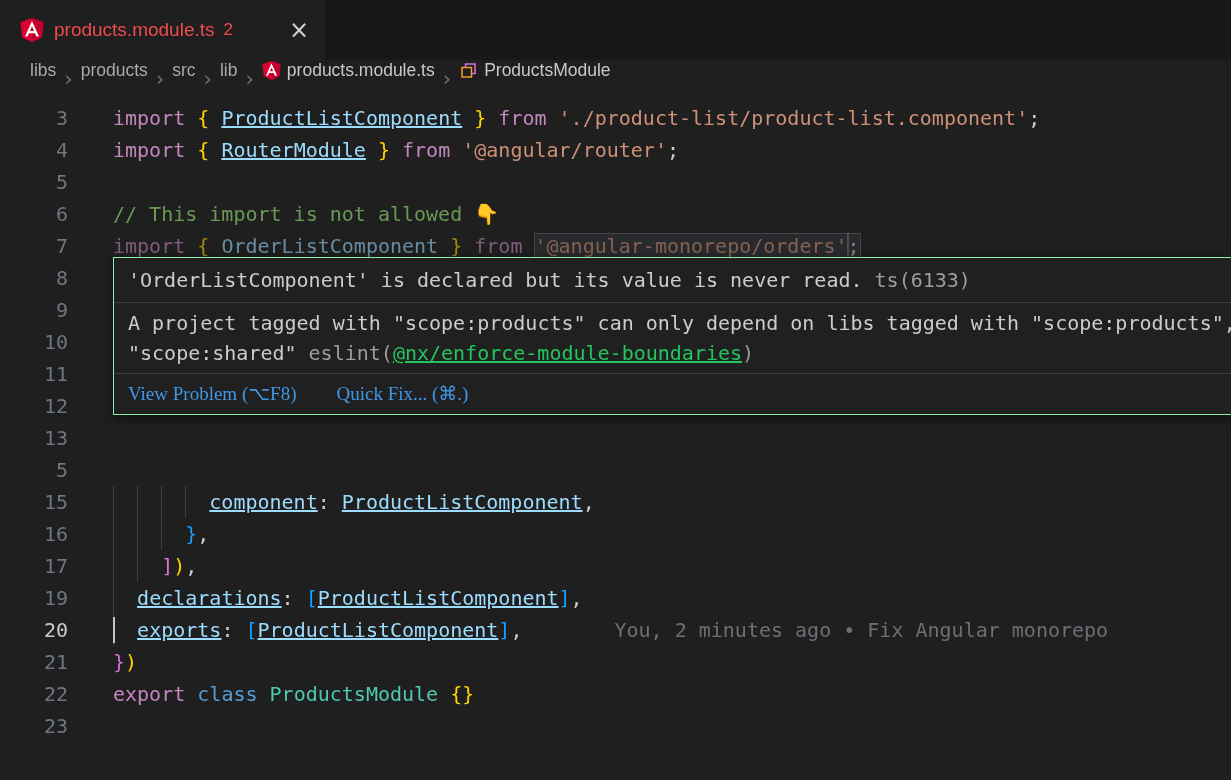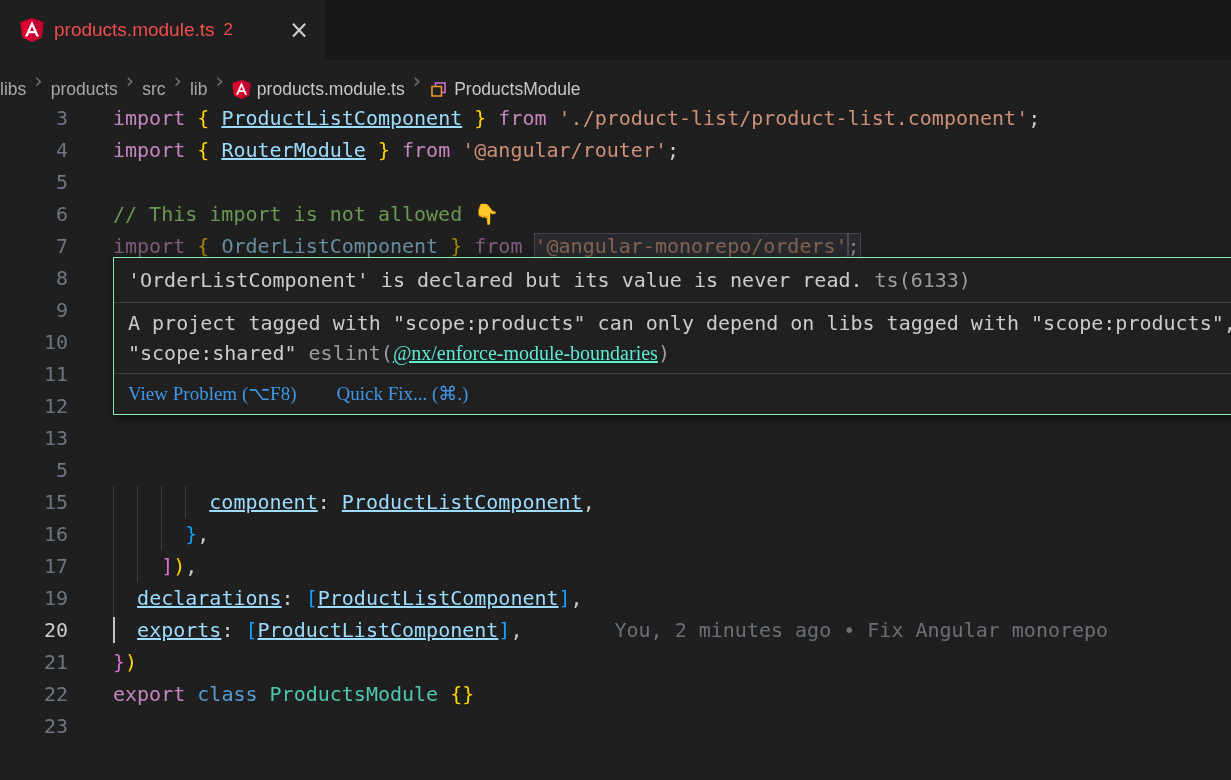--- a/index.html
+++ b/index.html
@@ -8,21 +8,21 @@
 
   
   .tabbar { height:60px; background:#181818; display:flex; align-items:stretch; }
   .tab { width:325px; background:#1f1f1f; display:flex; align-items:center; padding:0 16px 0 20px; position:relative; cursor:pointer; }
   .tab-icon { width:24px; height:24px; flex:none; display:flex; align-items:center; }
   .tab-label { margin-left:10px; font-family:"Liberation Sans",sans-serif; font-size:19px; color:#F14C4C; }
   .tab-badge { margin-left:9px; font-family:"Liberation Sans",sans-serif; font-size:17px; color:#F14C4C; }
   .tab-close { margin-left:auto; color:#d0d0d0; font-size:24px; line-height:24px; cursor:pointer; font-family:"DejaVu Sans",sans-serif; }
 
   
-  .breadcrumb { height:40px; background:#1f1f1f; display:flex; align-items:flex-end; font-family:"Liberation Sans",sans-serif; font-size:17.5px; color:#a9a9a9; }
+  .breadcrumb { height:40px; background:#1f1f1f; display:flex; align-items:flex-start; padding-left:30px; font-family:"Liberation Sans",sans-serif; font-size:17.5px; color:#a9a9a9; }
   .bc-item { cursor:pointer; display:flex; align-items:center; gap:6px; }
   .bc-item.bright { color:#c8c8c8; }
   .bc-sep { color:#707070; font-size:21px; margin:0 8px; line-height:38px; font-family:"DejaVu Sans",sans-serif; }
   .bc-icon { width:19px; height:19px; display:flex; align-items:center; }
 
   
   .editor { position:relative; height:680px; background:#1f1f1f; padding-top:2px; }
   .code-line { display:flex; height:32px; line-height:32px; font-size:20px; white-space:pre; }
   .gutter { width:68px; flex:none; text-align:right; color:#6e7681; cursor:pointer; }
   .code-line.active .gutter { color:#cccccc; }
@@ -46,21 +46,21 @@
   .dim > span { opacity:.58; }
   .tok-hl { background:rgba(110,125,145,.22); box-shadow:0 0 0 1px rgba(190,195,200,.4); }
   .blame { color:#6b7077; padding-left:92px; }
 
   
   .hover-popup { position:absolute; left:113px; top:157px; width:1186px; background:#202020; border:1px solid #86efac; box-shadow:0 3px 10px rgba(0,0,0,.55); color:#cccccc; font-size:20px; z-index:5; }
   .hp-section { padding:7px 14px; line-height:30px; border-bottom:1px solid #3e3e3e; }
   .hp-section.two { padding:5px 14px; }
   .hp-dim { color:#9d9d9d; }
   .hp-src { margin-left:12px; }
-  .hp-link { color:#5eead4; text-decoration:underline; cursor:pointer;font-family:Liberation Serif, serif; }
+  .hp-link { color:#22c55e; text-decoration:underline; cursor:pointer; }
   .hp-codeblock { white-space:pre-wrap; word-break:normal; }
   .hp-actions { padding:7px 14px; line-height:26px; display:flex; gap:40px; border-bottom:none; font-family:Liberation Serif, serif; font-size:19px; }
   .hp-actions a { color:#4097E8; cursor:pointer; text-decoration:none; }
 </style>
 </head>
 <body>
 
 <div class="tabbar">
   <div class="tab">
     <span class="tab-icon">

